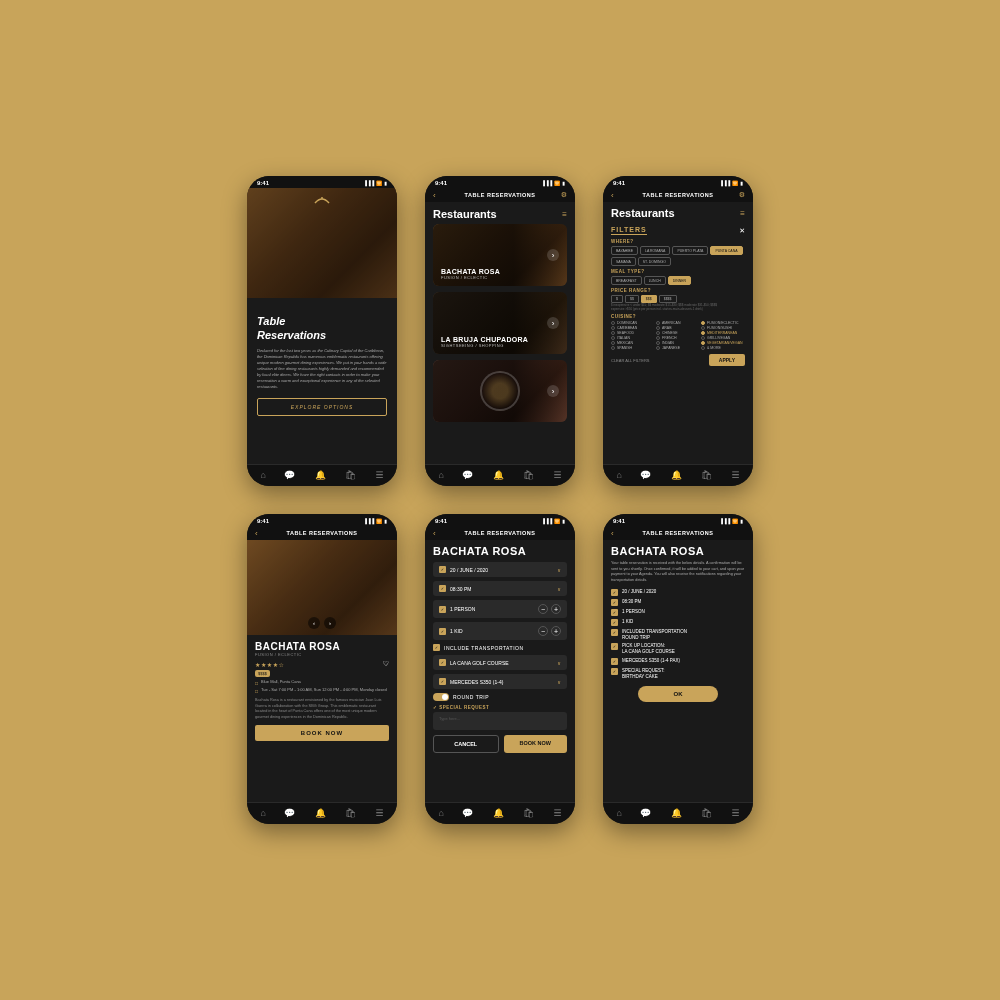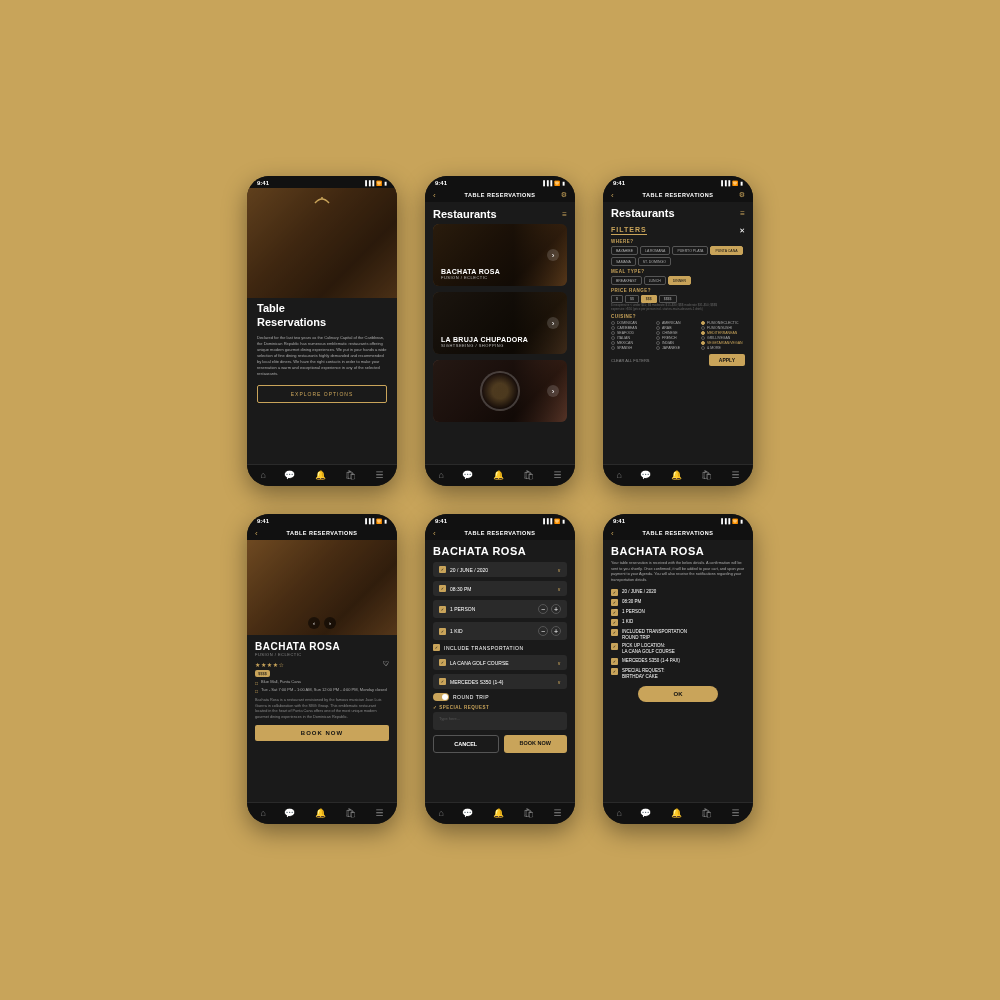--- a/index.html
+++ b/index.html
@@ -124,23 +124,24 @@
       position: absolute;
       inset: 0;
       background: rgba(0,0,0,0.3);
     }
     .phone1-hero-img {
       width: 100%;
       height: 100%;
       background: linear-gradient(135deg, #8a6030 0%, #5a3a18 30%, #2a1a08 60%, #3d2b12 100%);
     }
     .phone1-content {
-      padding: 3px 10px;
+      padding: 16px 10px;
       flex: 1;
       overflow: hidden;
+      font-style: italic;
     }
     .phone1-title {
       font-size: 11px;
       color: #fff;
       font-weight: bold;
       line-height: 1.3;
       margin-bottom: 5px;
     }
     .phone1-text {
       font-size: 4px;

